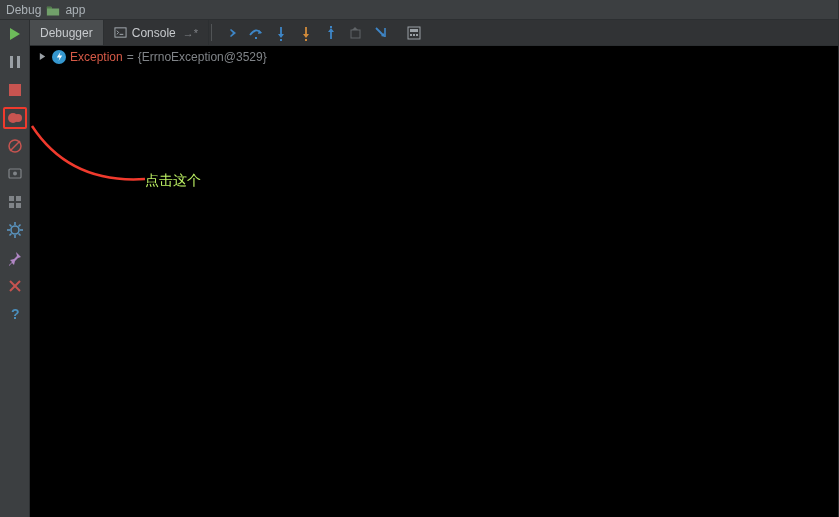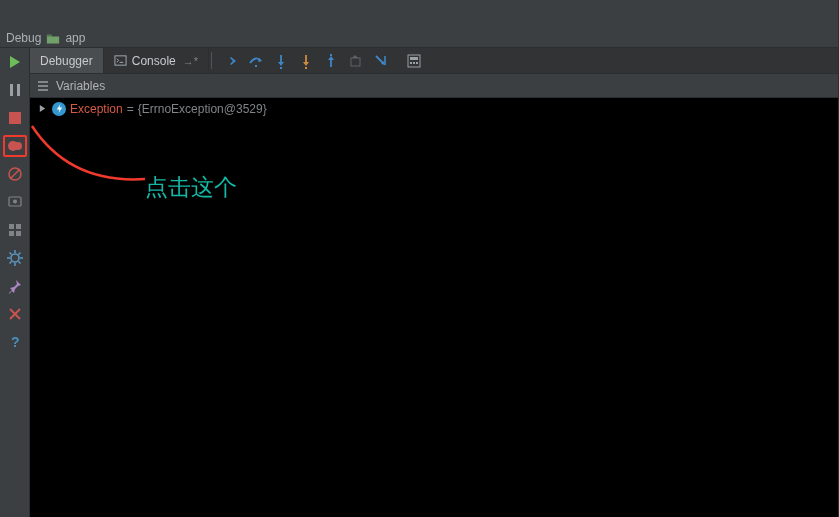--- a/index.html
+++ b/index.html
@@ -13,21 +13,20 @@
     border-right: 1px solid #2c2f31;
   }
   
   .titlebar {
     height: 20px;
     display: flex; align-items: center;
     padding: 0 6px;
     color: #aab1b6;
     gap: 5px;
     border-bottom: 1px solid #2c2f31;
-    margin-top: 28px;
   }
   .titlebar .fld-icon { width: 14px; height: 12px; display: inline-block; }
   
   .main {
     display: flex;
     height: calc(100% - 20px);
   }
   
   .sidebar {
     width: 30px;
@@ -118,22 +117,22 @@
   
   .anno-line {
     position: absolute;
     left: 30px; top: 124px;
     width: 130px; height: 70px;
     pointer-events: none;
   }
   .anno-text {
     position: absolute;
     left: 145px; top: 172px;
-    color: #14b8a6;
-    font-size: 23px;
+    color: #bef264;
+    font-size: 14px;
     font-family: "Microsoft YaHei", sans-serif;
     pointer-events: none;
   }
 
   .blue-arrow { fill: #3e86c7; }
   .orange-arrow { fill: #d28b3a; }
   .gray-fill { fill: #9aa0a5; }
 </style>
 </head>
 <body>
@@ -297,28 +296,20 @@
               <rect fill="none" stroke="#9aa0a5" x="2" y="2" width="12" height="12"></rect>
               <rect class="gray-fill" x="4" y="4" width="8" height="3"></rect>
               <rect class="gray-fill" x="4" y="9" width="2" height="2"></rect>
               <rect class="gray-fill" x="7" y="9" width="2" height="2"></rect>
               <rect class="gray-fill" x="10" y="9" width="2" height="2"></rect>
             </svg>
         </div>
       </div>
     </div>
 
-    <div class="vars-header">
-      <svg viewBox="0 0 14 14">
-          <line stroke="#9aa0a5" stroke-width="1.5" x1="2" y1="3" x2="12" y2="3"></line>
-          <line stroke="#9aa0a5" stroke-width="1.5" x1="2" y1="7" x2="12" y2="7"></line>
-          <line stroke="#9aa0a5" stroke-width="1.5" x1="2" y1="11" x2="12" y2="11"></line>
-        </svg>
-      <span>Variables</span>
-    </div>
 
     <div class="var-panel">
 
       <div class="var-line">
         <span class="arrow">
           <svg viewBox="0 0 10 10">
               <path class="gray-fill" d="M2 1l6 4-6 4z"></path>
             </svg>
         </span>
         <span class="round-icon round-blue">

